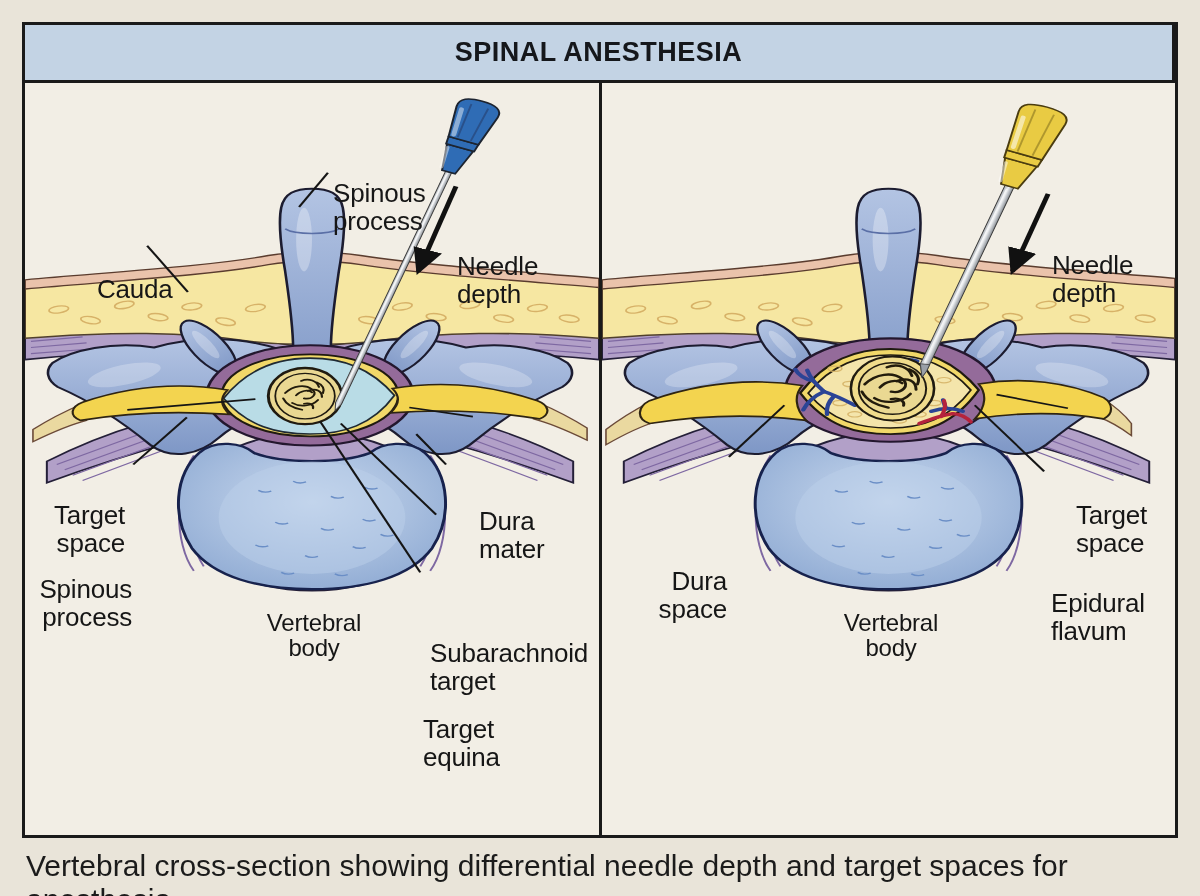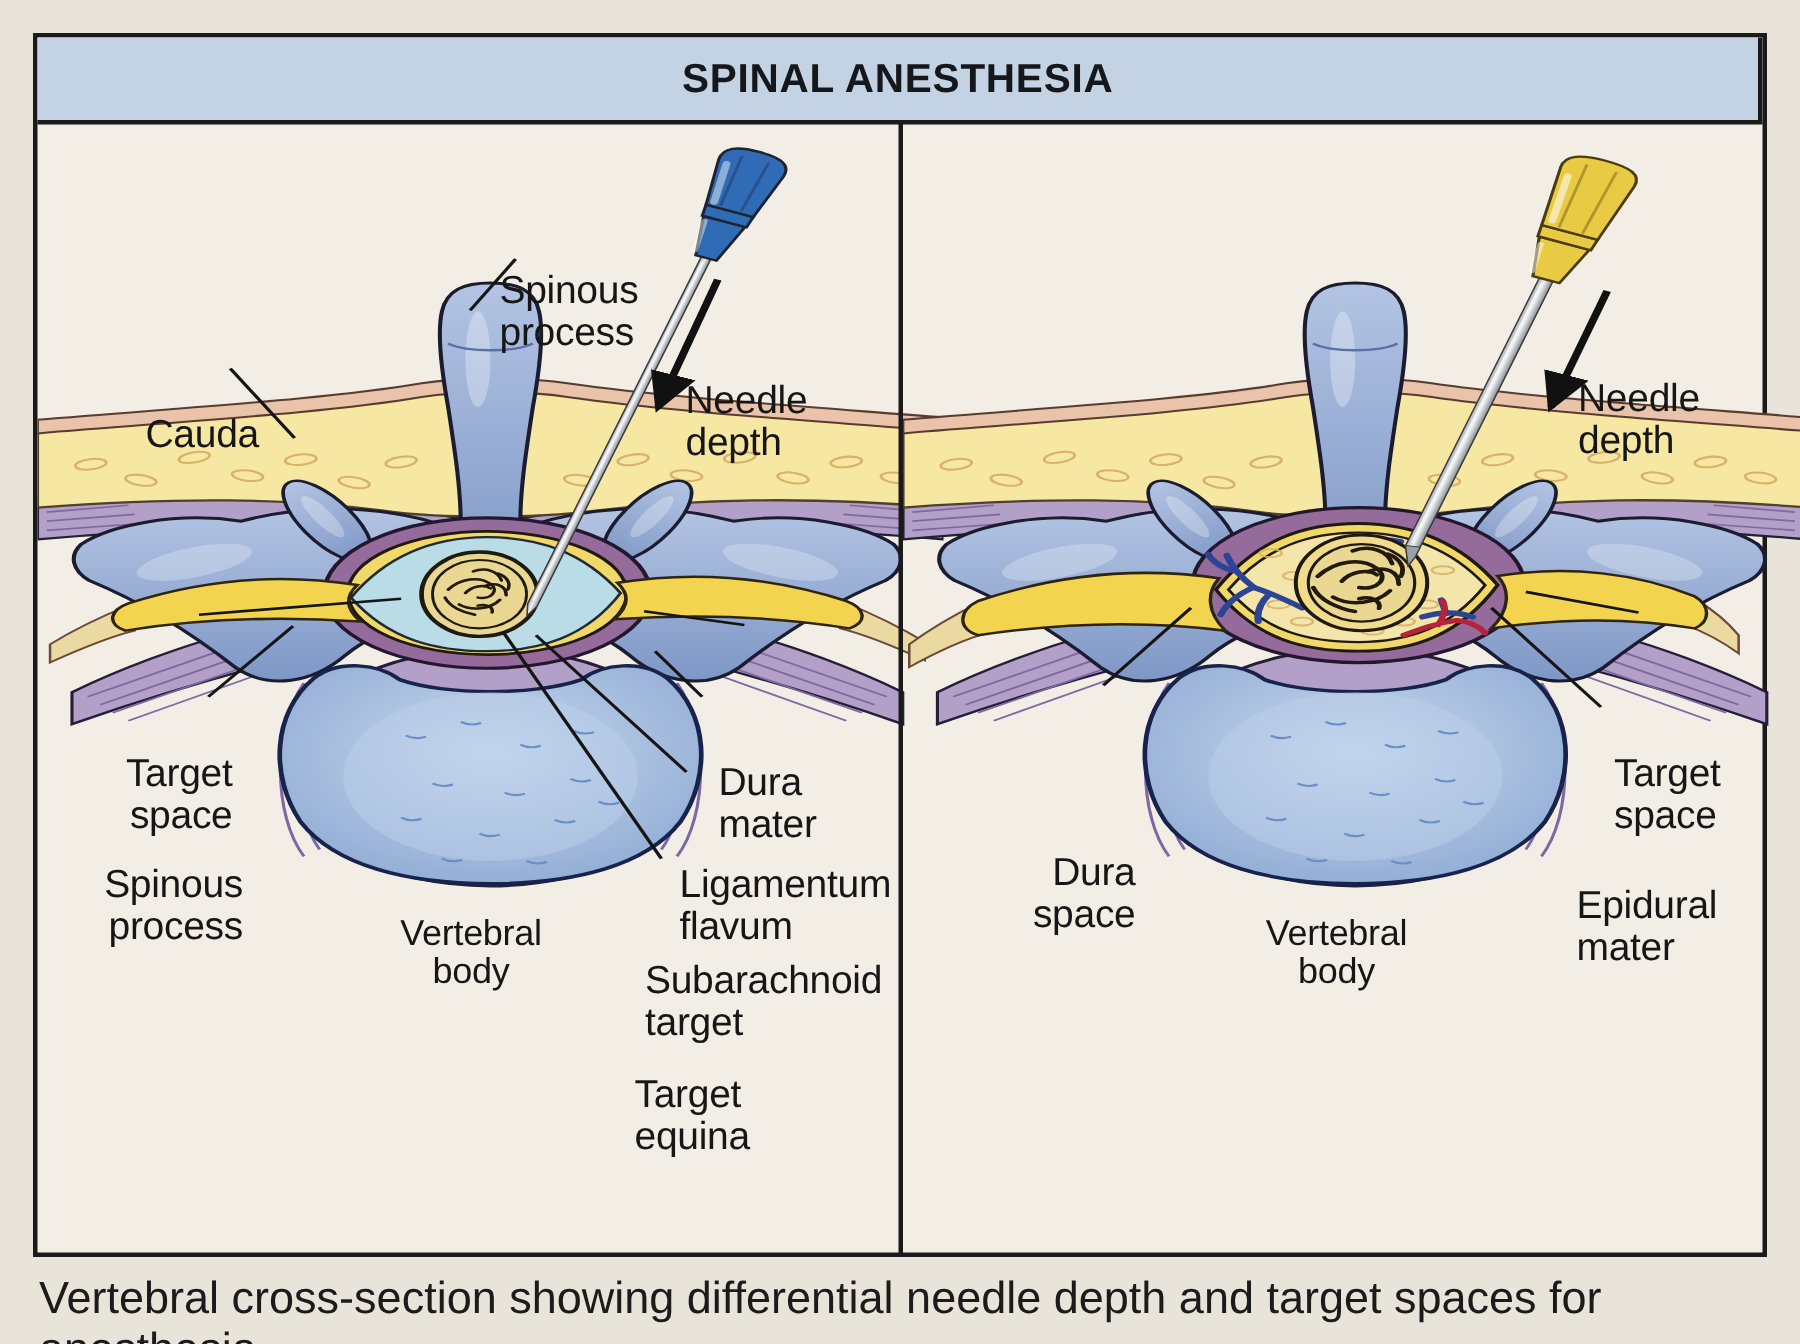--- a/index.html
+++ b/index.html
@@ -6,21 +6,21 @@
   .stage{position:relative;width:1200px;height:896px;background:#e9e4d9;
          font-family:"Liberation Sans",sans-serif;overflow:hidden;}
   .frame{position:absolute;left:22px;top:22px;width:1156px;height:816px;
          border:3px solid #1a1a1a;background:#f2eee5;box-sizing:border-box;}
   .header-row{display:flex;height:55px;border-bottom:3px solid #1a1a1a;}
   .header-cell{flex:1;display:flex;align-items:center;justify-content:center;
                background:#c3d3e4;font-weight:bold;font-size:27px;
                letter-spacing:.5px;color:#15171b;}
   .header-cell.hleft{border-right:3px solid #1a1a1a;}
   .divider{position:absolute;left:599px;top:80px;width:3px;height:758px;background:#1a1a1a;}
-  .panel{position:absolute;top:80px;height:576px;padding-left:30px;}
+  .panel{position:absolute;top:80px;height:576px;}
   #panel-spinal{left:25px;width:574px;}
   #panel-epidural{left:602px;width:573px;}
   .panel svg{position:absolute;left:0;top:0;width:100%;height:100%;}
   .lbl{position:absolute;font-size:26px;line-height:1.06;color:#161616;
        white-space:pre-line;letter-spacing:-.2px;}
   .lbl.r{text-align:right;}
   .lbl.c{text-align:center;font-size:24px;}
   .caption{position:absolute;left:26px;top:849px;width:1162px;
            font-size:30px;color:#1b1b1b;}
 </style>
@@ -205,22 +205,20 @@
     <div class="lbl" style="left:432px;top:173px">Needle
 depth</div>
     <div class="lbl r" style="right:474px;top:422px">Target
 space</div>
     <div class="lbl r" style="right:467px;top:496px">Spinous
 process</div>
     <div class="lbl c" style="left:189px;top:530px;width:200px">Vertebral
 body</div>
     <div class="lbl" style="left:454px;top:428px">Dura
 mater</div>
-    <div class="lbl" style="left:428px;top:496px">Ligamentum
-flavum</div>
     <div class="lbl" style="left:405px;top:560px">Subarachnoid
 target</div>
     <div class="lbl" style="left:398px;top:636px">Target
 equina</div>
   </div>
 
   <div class="panel" id="panel-epidural">
     <svg viewBox="0 0 578 758" preserveAspectRatio="none">
       <use href="#anat"></use>
 
@@ -290,19 +288,19 @@
 
     <div class="lbl" style="left:450px;top:172px">Needle
 depth</div>
     <div class="lbl r" style="right:448px;top:488px">Dura
 space</div>
     <div class="lbl c" style="left:189px;top:530px;width:200px">Vertebral
 body</div>
     <div class="lbl" style="left:474px;top:422px">Target
 space</div>
     <div class="lbl" style="left:449px;top:510px">Epidural
-mater</div>
+flavum</div>
   </div>
 
   <div class="divider"></div>
 
   <div class="caption">Vertebral cross-section showing differential needle depth and target spaces for anesthesia.</div>
 </div>
 
 </body></html>

